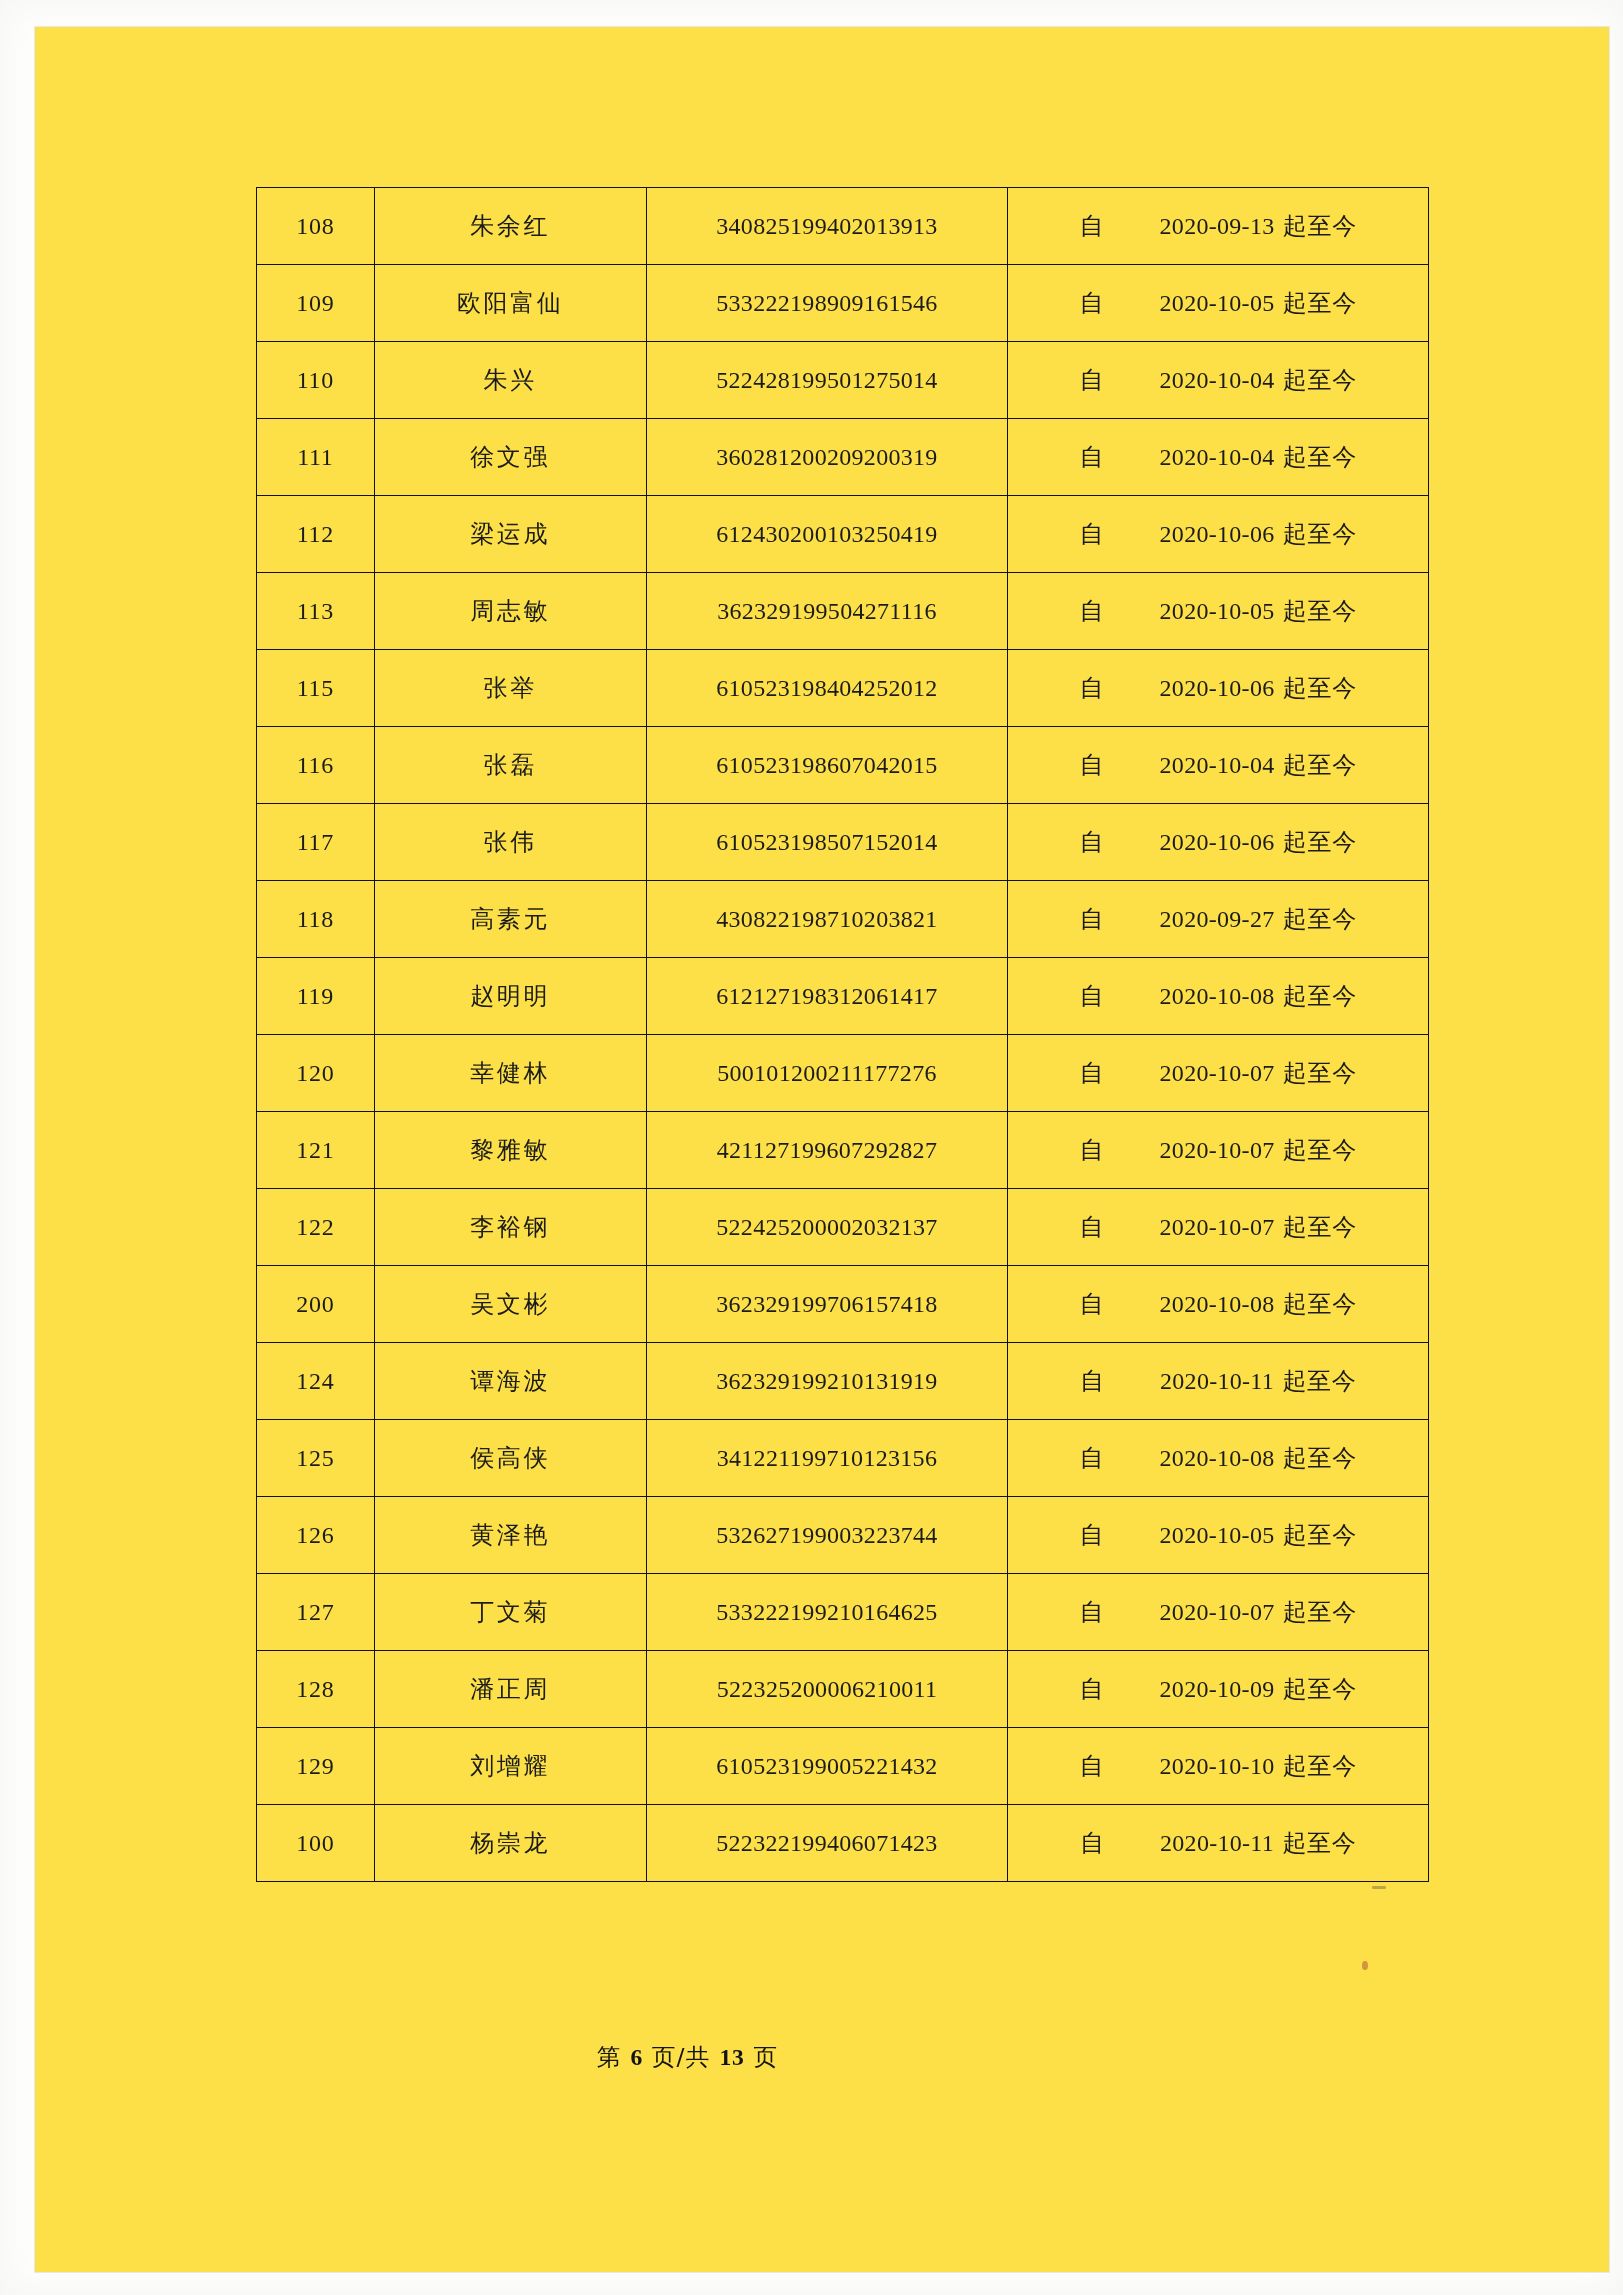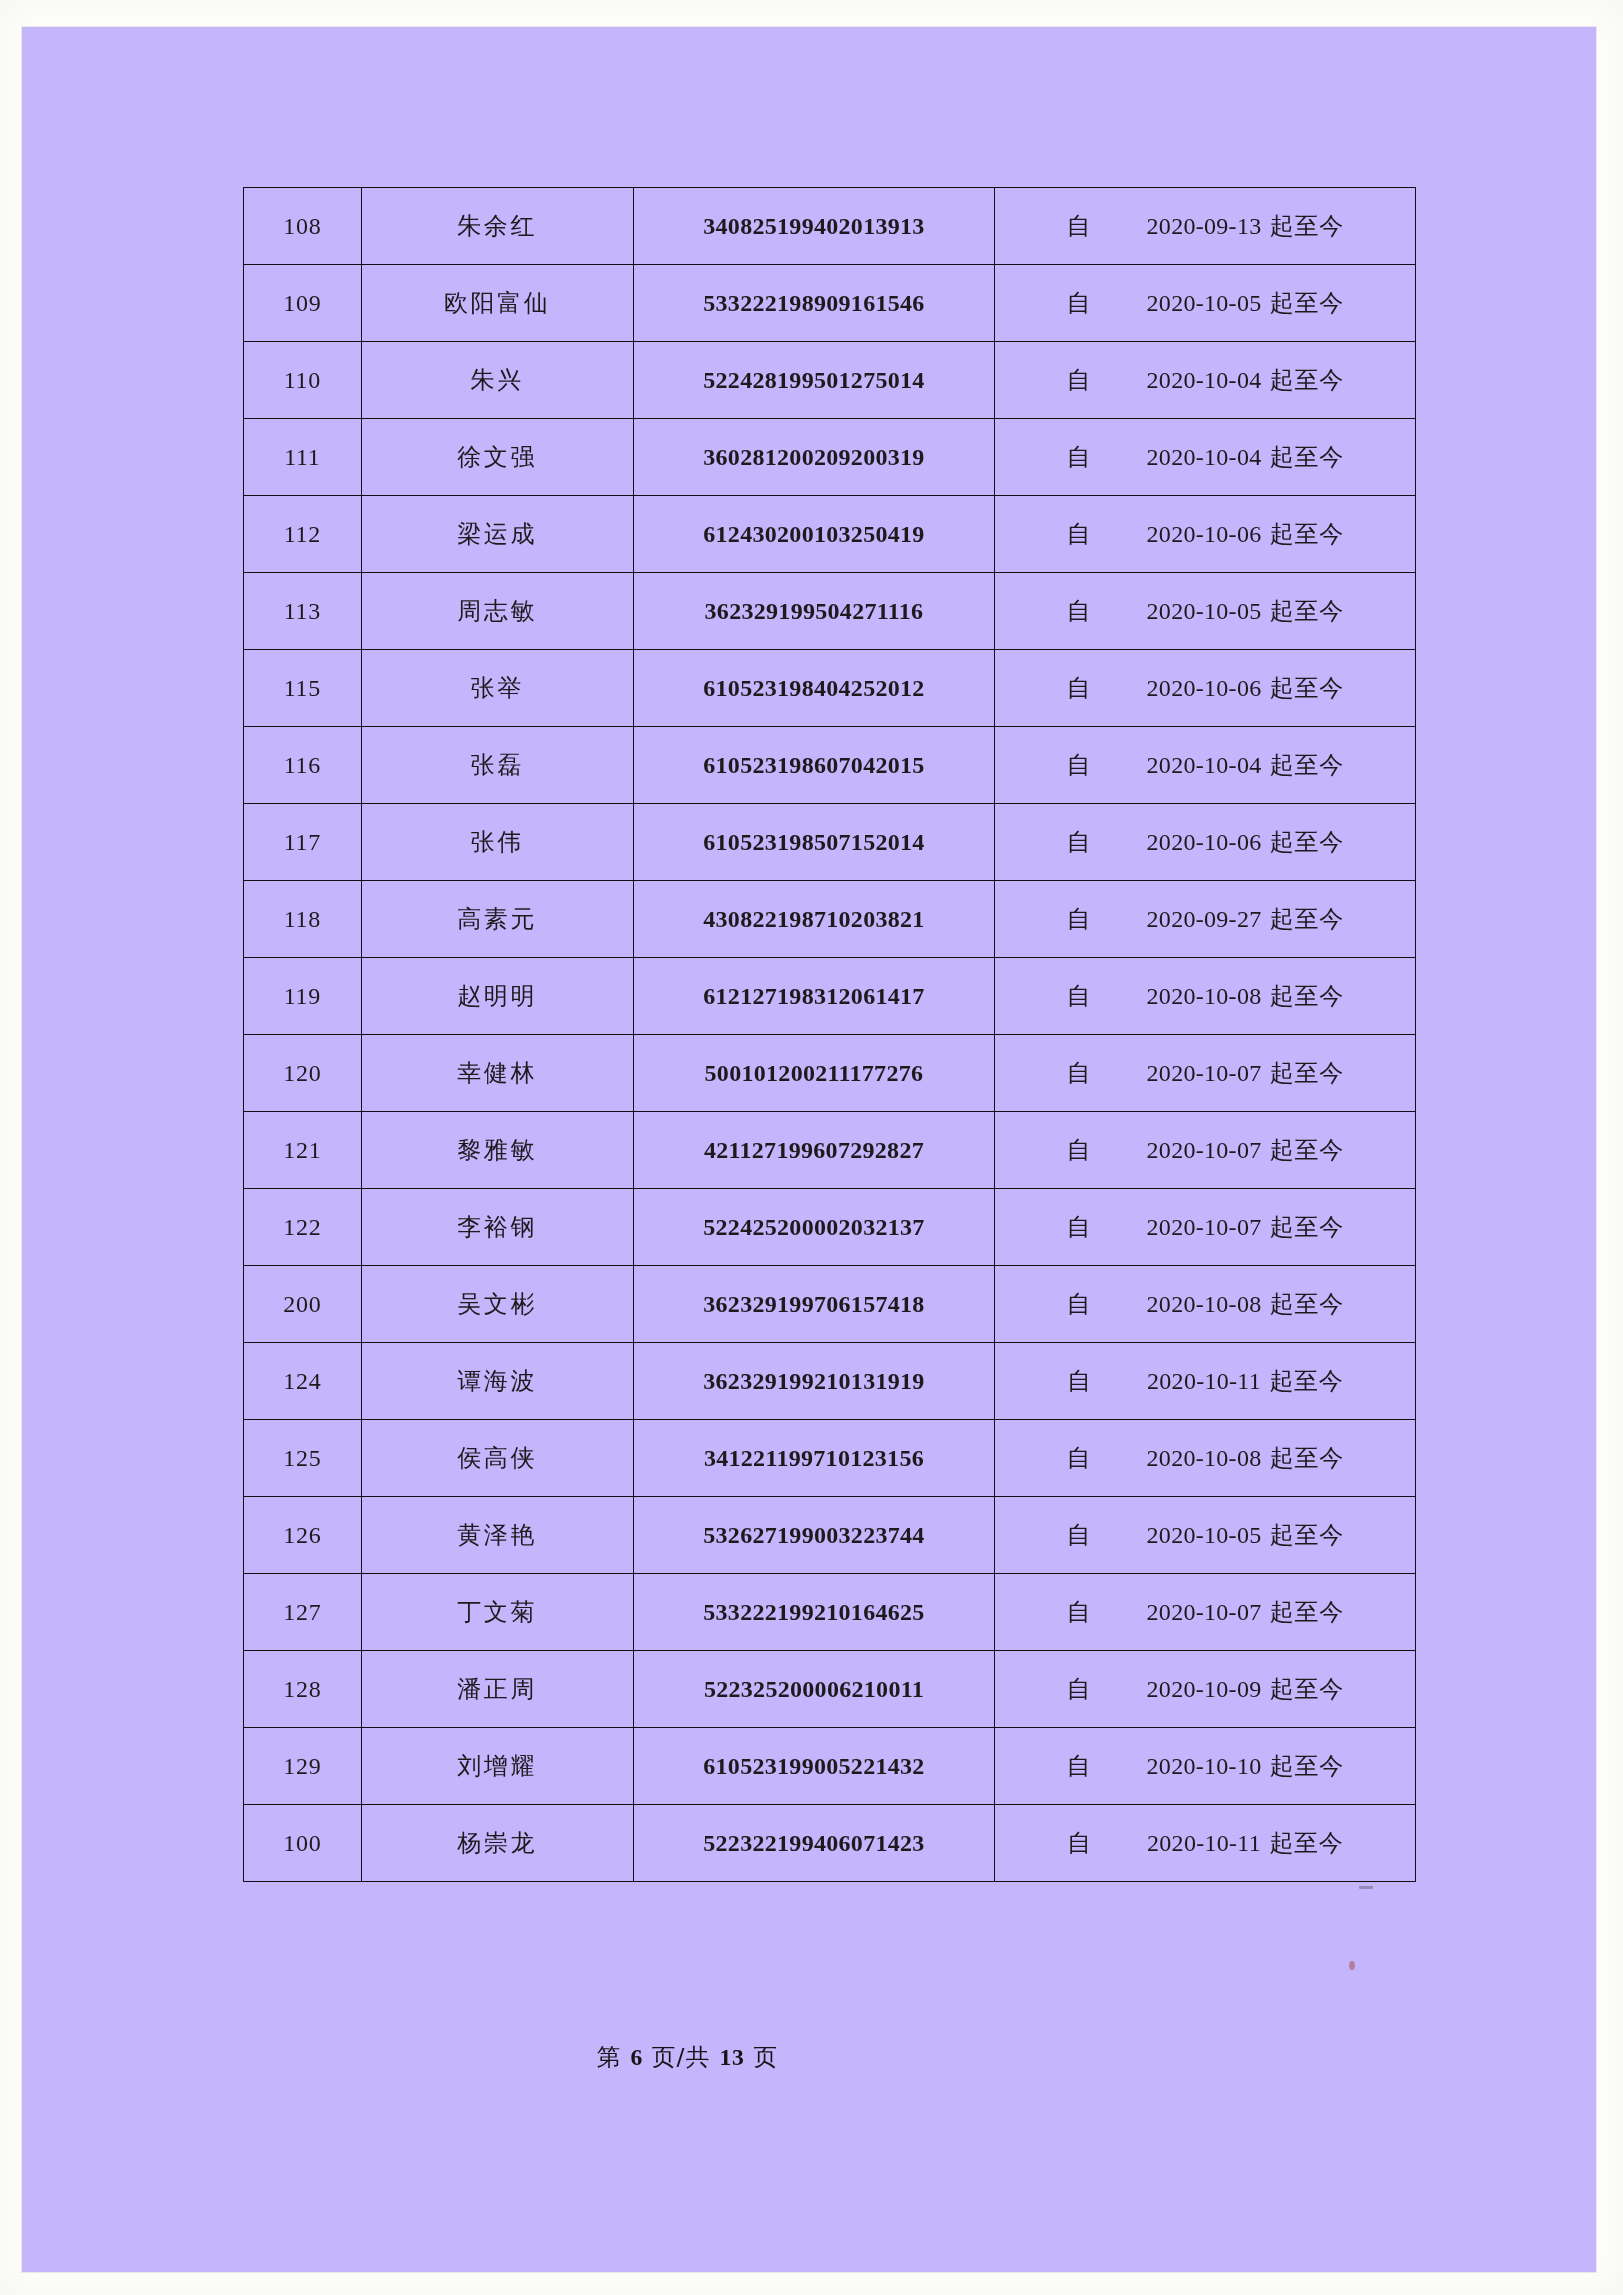--- a/index.html
+++ b/index.html
@@ -27,24 +27,24 @@
   .page::before {
     content: "";
     position: absolute;
     inset: 0;
     box-shadow: inset 0 0 39px rgba(0,0,0,0.035);
     pointer-events: none;
   }
   .sheet {
     position: absolute;
     top: 26px;
-    left: 21px;
+    left: 34px;
     width: 1574px;
     height: 2245px;
-    background: #c4b5fd;
+    background: #fde047;
     border: 0.7px solid #e8e8e4;
   }
   .table-wrap {
     position: absolute;
     top: 160px;
     left: 221px;
     width: 1138px;
   }
   table.records {
     border-collapse: collapse;
@@ -69,21 +69,20 @@
     width: 263px;
     font-family: "DejaVu Sans", sans-serif;
     font-size: 25.5px;
     letter-spacing: 2.6px;
   }
   td.col-id {
     width: 353px;
     font-family: "Liberation Serif", serif;
     font-size: 25px;
     letter-spacing: 0.3px;
-    font-weight: bold;
   }
   td.col-period {
     width: 412px;
     font-family: "DejaVu Sans", sans-serif;
     font-size: 24px;
     letter-spacing: 0.7px;
   }
   td.col-period .num {
     font-family: "Liberation Serif", serif;
     letter-spacing: 0.3px;

